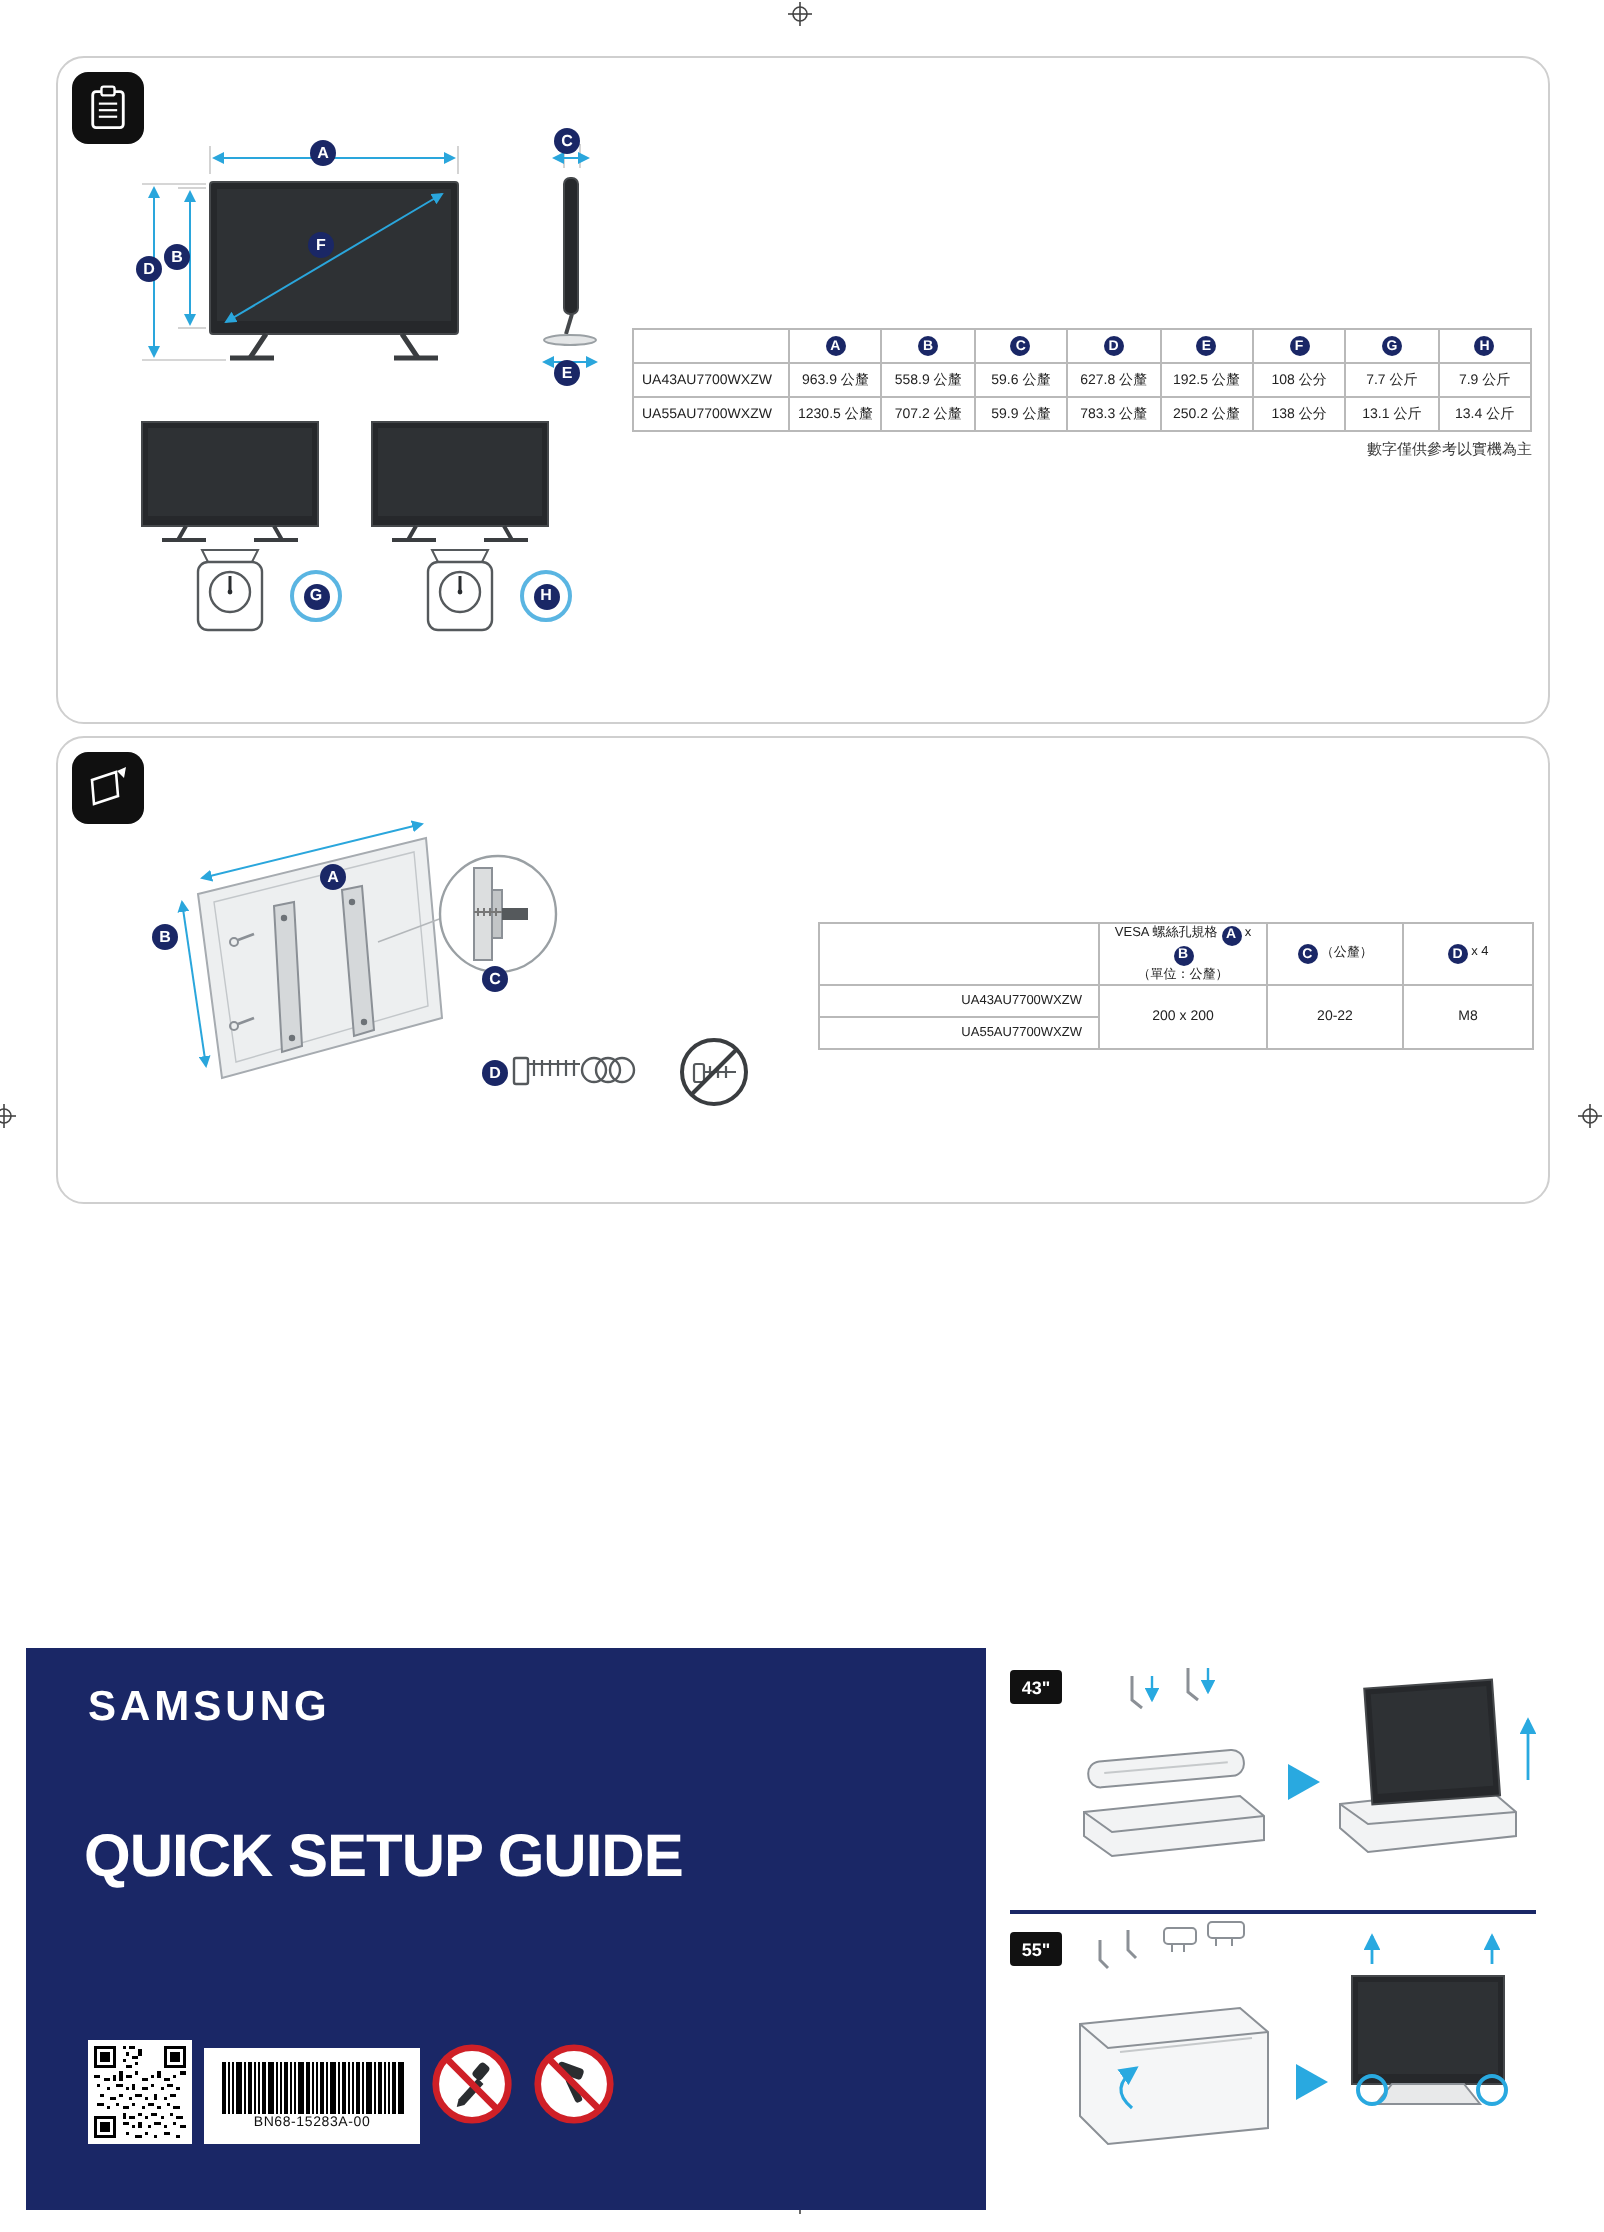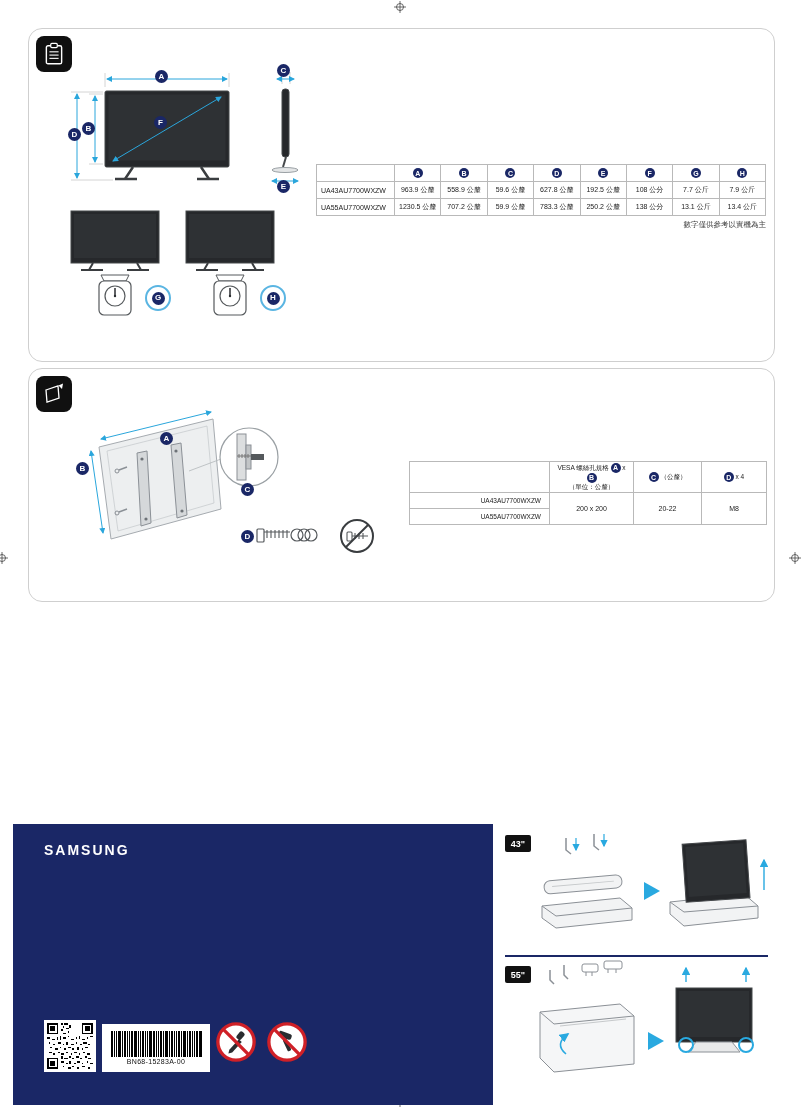--- a/index.html
+++ b/index.html
@@ -23,21 +23,21 @@
   .dim-table th,.dim-table td{border:1px solid #b9b9b9;height:16px;text-align:center;padding:0 1px;
       font-weight:normal;color:#222;overflow:hidden;white-space:nowrap;}
   .dim-table .model{text-align:left;padding-left:4px;}
   .vesa-table{border-collapse:collapse;table-layout:fixed;width:357px;font-size:7px;background:#fff;color:#222;}
   .vesa-table td{border:1px solid #b9b9b9;text-align:center;padding:0 2px;overflow:hidden;}
   .vesa-table .hdr{height:30px;font-size:6.5px;}
   .vesa-table .model{text-align:right;padding-right:8px;height:15px;font-size:6.5px;}
   .note{font-size:7.5px;color:#3c3c3c;}
   
   .cover{position:absolute;background:#1a2766;}
-  .brand{position:absolute;color:#fff;font-weight:bold;font-size:14px;letter-spacing:2px;}
+  .brand{position:absolute;color:#fff;font-weight:bold;font-size:21px;letter-spacing:2px;}
   .cover-title{position:absolute;color:#fff;font-weight:bold;font-size:30px;letter-spacing:-0.5px;}
   .size-badge{position:absolute;width:26px;height:17px;background:#111;color:#fff;font-size:9px;
       font-weight:bold;display:flex;align-items:center;justify-content:center;border-radius:2px;}
   .divider{position:absolute;background:#1a2766;}
   .barcode-box{position:absolute;background:#fff;display:flex;flex-direction:column;
       align-items:center;justify-content:center;}
   .barcode-text{font-size:7px;color:#111;margin-top:1px;letter-spacing:0.3px;}
   .qr-box{position:absolute;background:#fff;padding:3px;}
 </style>
 </head>
@@ -293,20 +293,21 @@
       </tr>
       <tr>
         <td class="model">UA55AU7700WXZW</td>
       </tr>
     </tbody>
       </table>
   </div>
 
   <div class="cover" style="left:13px;top:824px;width:480px;height:281px;">
     <div class="brand" style="left:31px;top:18px;">SAMSUNG</div>
+    <div class="cover-title" style="left:29px;top:88px;">QUICK SETUP GUIDE</div>
 
     <div class="qr-box" style="left:31px;top:196px;width:52px;height:52px;box-sizing:border-box;">
       <svg width="46" height="46" viewBox="0 0 29 29" shape-rendering="crispEdges">
         <rect width="29" height="29" fill="#fff"></rect>
         <path fill="#000" d="M0,0h7v7h-7z M22,0h7v7h-7z M0,22h7v7h-7z"></path>
         <path fill="#fff" d="M1,1h5v5h-5z M23,1h5v5h-5z M1,23h5v5h-5z"></path>
         <path fill="#000" d="M2,2h3v3h-3z M24,2h3v3h-3z M2,24h3v3h-3z"></path>
         <path fill="#000" d="M9,0h1v1h-1z M11,0h2v1h-2z M14,1h1v2h-1z M10,2h1v1h-1z M12,3h2v1h-2z M9,4h1v1h-1z M13,5h1v1h-1z M10,6h2v1h-2z M0,9h2v1h-2z M3,10h2v1h-2z M6,9h1v2h-1z M8,8h1v3h-1z M10,9h2v1h-2z M13,8h1v1h-1z M15,10h2v1h-2z M18,9h1v1h-1z M20,8h1v2h-1z M22,10h2v1h-2z M25,9h1v1h-1z M27,8h2v1h-2z M1,12h1v1h-1z M4,13h1v1h-1z M7,12h2v1h-2z M10,13h1v1h-1z M12,12h1v2h-1z M15,13h2v1h-2z M18,12h1v1h-1z M21,13h1v1h-1z M23,12h2v1h-2z M26,13h1v1h-1z M2,15h1v1h-1z M5,16h2v1h-2z M8,15h1v1h-1z M11,16h1v1h-1z M13,15h2v1h-2z M16,16h1v1h-1z M19,15h1v2h-1z M22,16h1v1h-1z M24,15h2v1h-2z M1,18h2v1h-2z M4,19h1v1h-1z M7,18h1v1h-1z M9,19h2v1h-2z M12,18h1v1h-1z M15,19h1v1h-1z M17,18h2v1h-2z M20,19h1v1h-1z M23,18h1v1h-1z M25,19h2v1h-2z M9,21h1v2h-1z M11,22h2v1h-2z M14,21h1v1h-1z M16,22h1v1h-1z M18,21h2v1h-2z M21,22h1v1h-1z M24,21h1v1h-1z M26,22h2v1h-2z M9,24h2v1h-2z M12,25h1v1h-1z M14,24h1v2h-1z M17,25h1v1h-1z M19,24h2v1h-2z M22,25h1v1h-1z M25,24h1v1h-1z M27,25h2v1h-2z M10,27h1v1h-1z M13,28h2v1h-2z M16,27h1v1h-1z M19,28h1v1h-1z M22,27h2v1h-2z M26,28h1v1h-1z"></path>
       </svg>
     </div>

